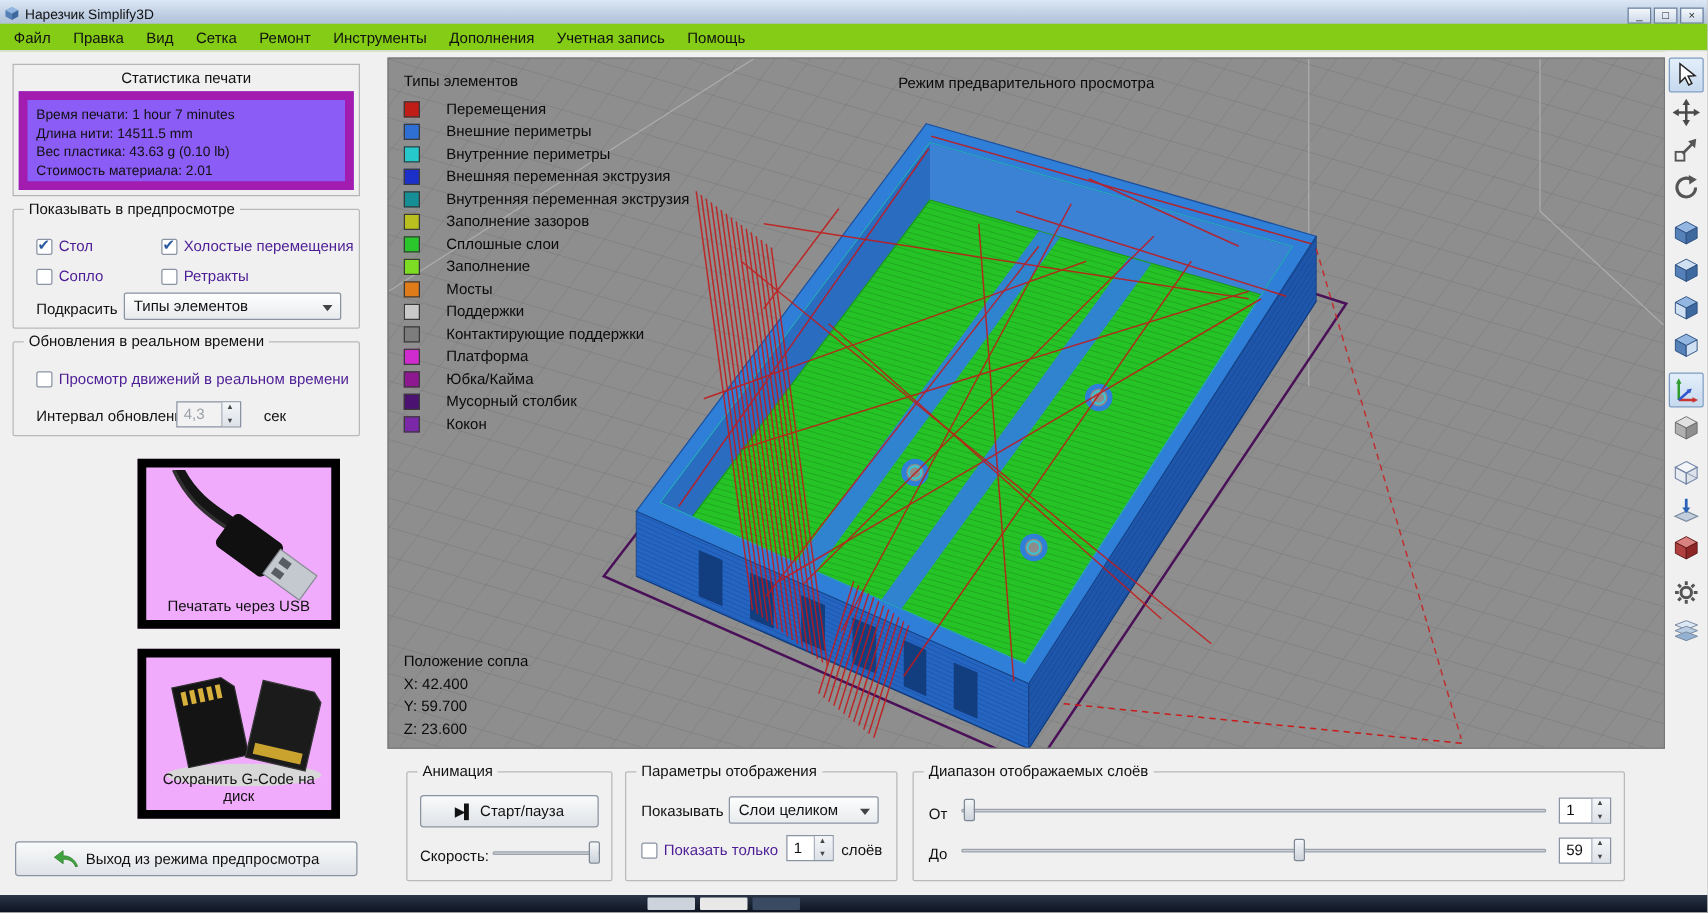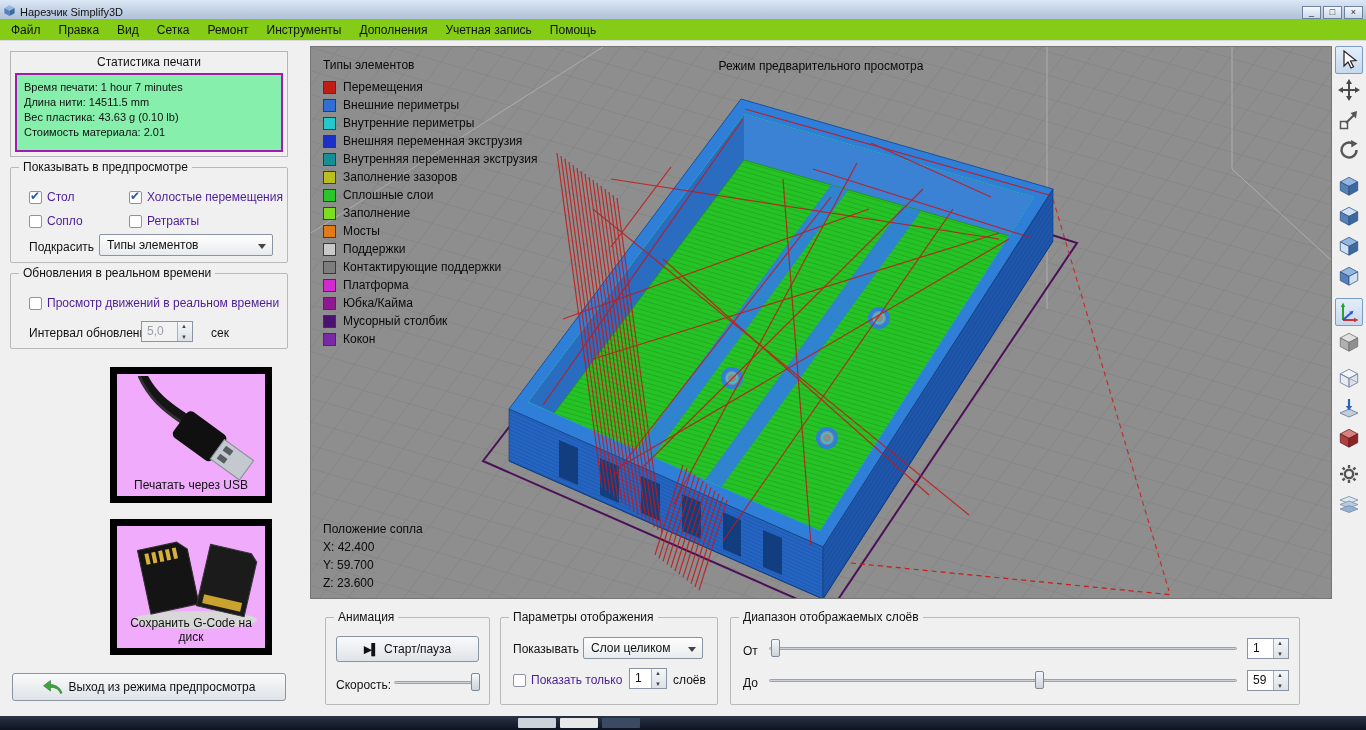--- a/index.html
+++ b/index.html
@@ -19,22 +19,22 @@
   
   .menubar { position:absolute; left:0; top:19px; width:100%; height:22px; background:#84cc16;
     border-bottom:1px solid #dadada; display:flex; align-items:center; padding-left:2px; }
   .menu-item { padding:3px 9px; font-size:12px; white-space:nowrap; }
 
   
   .left-panel { position:absolute; left:0; top:41px; width:302px; height:675px; }
   .stats-box { position:absolute; left:10px; top:10px; width:278px; height:106px;
     border:1px solid #b5b5b5; background:#f0f0f0; }
   .stats-title { text-align:center; font-size:12px; padding-top:3px; }
-  .stats-content { position:absolute; left:4px; right:4px; top:21px; bottom:4px; background:#86efac;
-    border:2px solid #a21caf; padding:5px 7px; }
+  .stats-content { position:absolute; left:4px; right:4px; top:21px; bottom:4px; background:#8b5cf6;
+    border:7px solid #a21caf; padding:5px 7px; }
   .stat-line { font-size:11px; line-height:15px; white-space:nowrap; }
 
   .group { position:absolute; border:1px solid #b9b9b9; border-radius:2px; }
   .group-title { position:absolute; top:-8px; left:8px; background:#f0f0f0; padding:0 4px; font-size:12px; white-space:nowrap; }
 
   .g-preview { left:10px; top:126px; width:278px; height:96px; }
   .g-realtime { left:10px; top:232px; width:278px; height:76px; }
 
   .cb { position:absolute; display:flex; align-items:center; gap:5px; font-size:12px; white-space:nowrap; }
   .cb .box { width:13px; height:13px; background:#fff; border:1px solid #8a93a2; border-radius:2px; position:relative; flex:none; }
@@ -68,21 +68,21 @@
   .img-box svg { display:block; margin:2px auto 0; }
   .img-caption { position:absolute; bottom:4px; left:0; width:100%; text-align:center; font-size:12px; }
 
   .exit-btn { left:12px; top:632px; width:274px; height:28px; }
 
   
   .viewport { position:absolute; left:310px; top:46px; width:1022px; height:553px; background:#8e8e8e; border:1px solid #767676; }
   .viewport svg.scene { position:absolute; left:0; top:0; }
   .legend { position:absolute; left:12px; top:11px; }
   .legend-title { font-size:12px; margin-bottom:6px; color:#0a0a0a; }
-  .legend-row { display:flex; align-items:center; gap:7px; height:18px; }
+  .legend-row { display:flex; align-items:center; gap:21px; height:18px; }
   .swatch { width:13px; height:13px; border:1px solid #3a3a3a; flex:none; }
   .legend-label { font-size:12px; color:#0a0a0a; white-space:nowrap; }
   .mode-label { position:absolute; left:50%; top:12px; transform:translateX(-50%); font-size:12px; color:#0a0a0a; white-space:nowrap; }
   .nozzle-pos { position:absolute; left:12px; bottom:6px; font-size:12px; color:#0a0a0a; line-height:18px; }
 
   
   .right-toolbar { position:absolute; left:1332px; top:41px; width:34px; height:675px; background:#f0f0f0;
     display:flex; flex-direction:column; align-items:center; padding-top:5px; }
   .tool { width:28px; height:28px; display:flex; align-items:center; justify-content:center; border:1px solid transparent; border-radius:2px; margin-bottom:2px; }
   .tool.active { border:1px solid #7a9cc4; background:linear-gradient(#e3eefa,#c6d9ee); }
@@ -170,21 +170,21 @@
     </div>
 
     <div class="group g-realtime">
       <span class="group-title">Обновления в реальном времени</span>
       <div class="cb" style="left:18px;top:22px">
         <span class="box"></span>
         <span class="cb-label">Просмотр движений в реальном времени</span>
       </div>
       <span class="lbl" style="left:18px;top:52px">Интервал обновления</span>
       <div class="spin disabled" style="left:130px;top:47px;width:52px;height:21px">
-        <span class="val">5,0</span>
+        <span class="val">4,3</span>
         <span class="arrows"></span>
       </div>
       <span class="lbl" style="left:200px;top:52px">сек</span>
     </div>
 
     <div class="img-box" style="top:326px">
       <svg width="156" height="108" viewBox="0 0 156 108">
         <path d="M26 0 C36 20 50 30 68 42" stroke="#151515" stroke-width="9" fill="none" stroke-linecap="round"></path>
         <path d="M22 0 C32 22 46 34 64 46" stroke="#303030" stroke-width="3" fill="none"></path>
         <g transform="rotate(36 85 62)">

